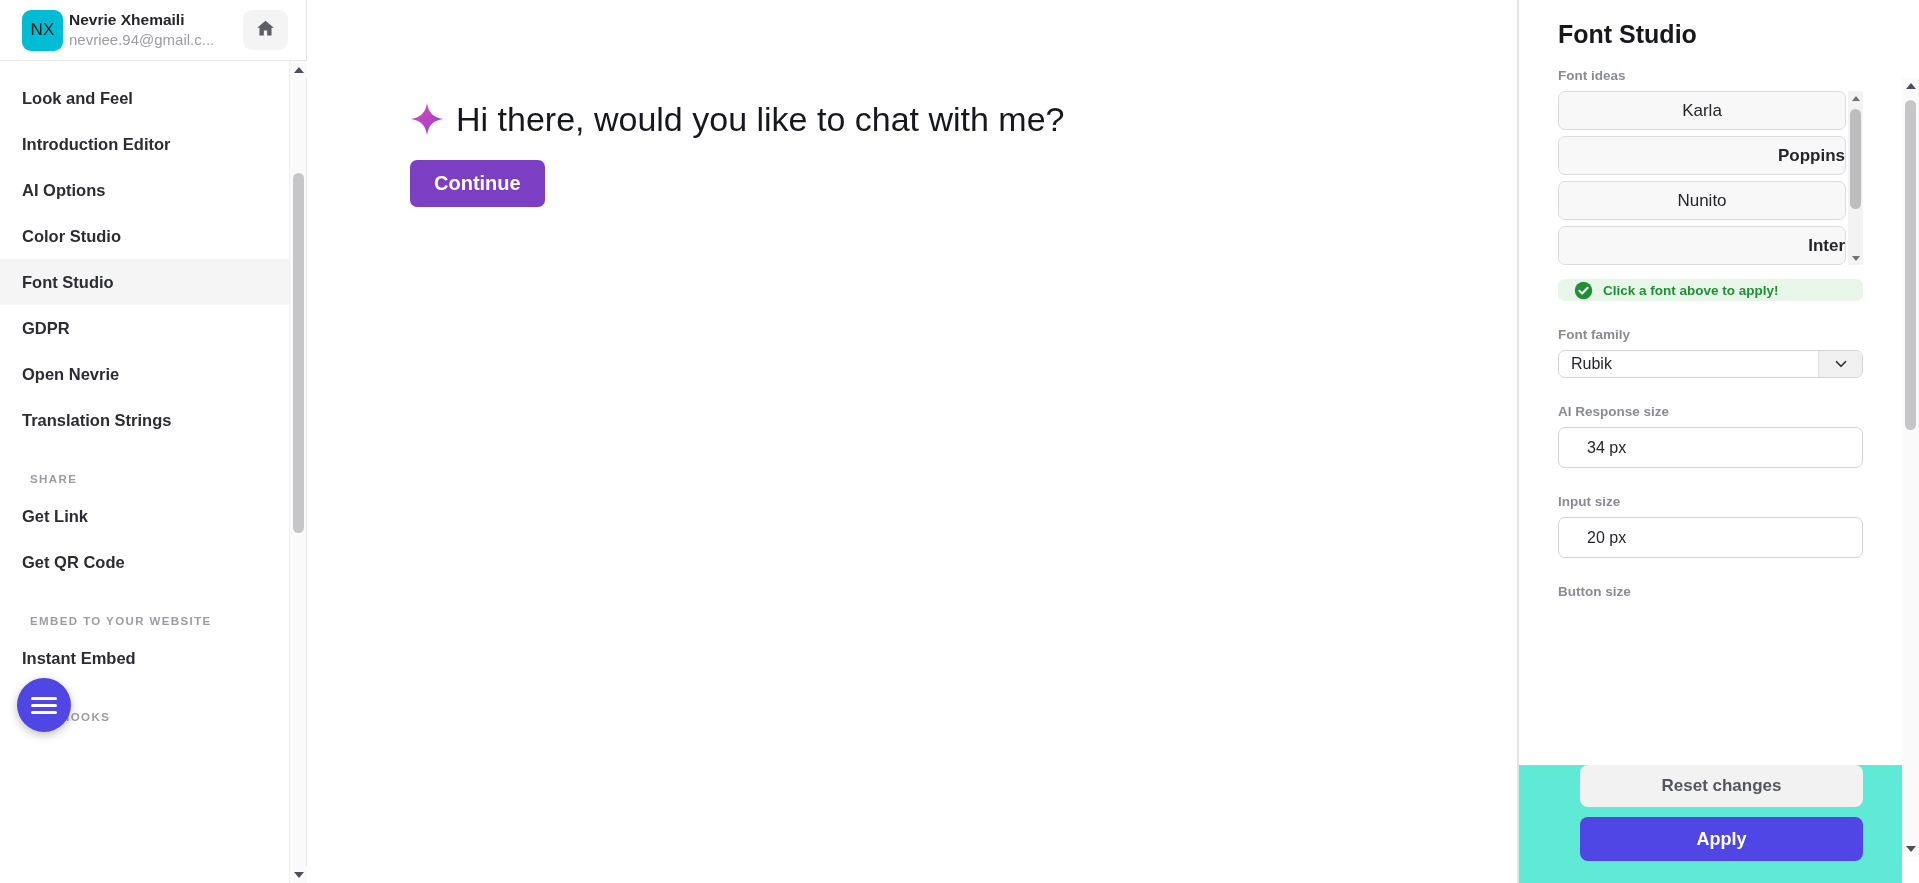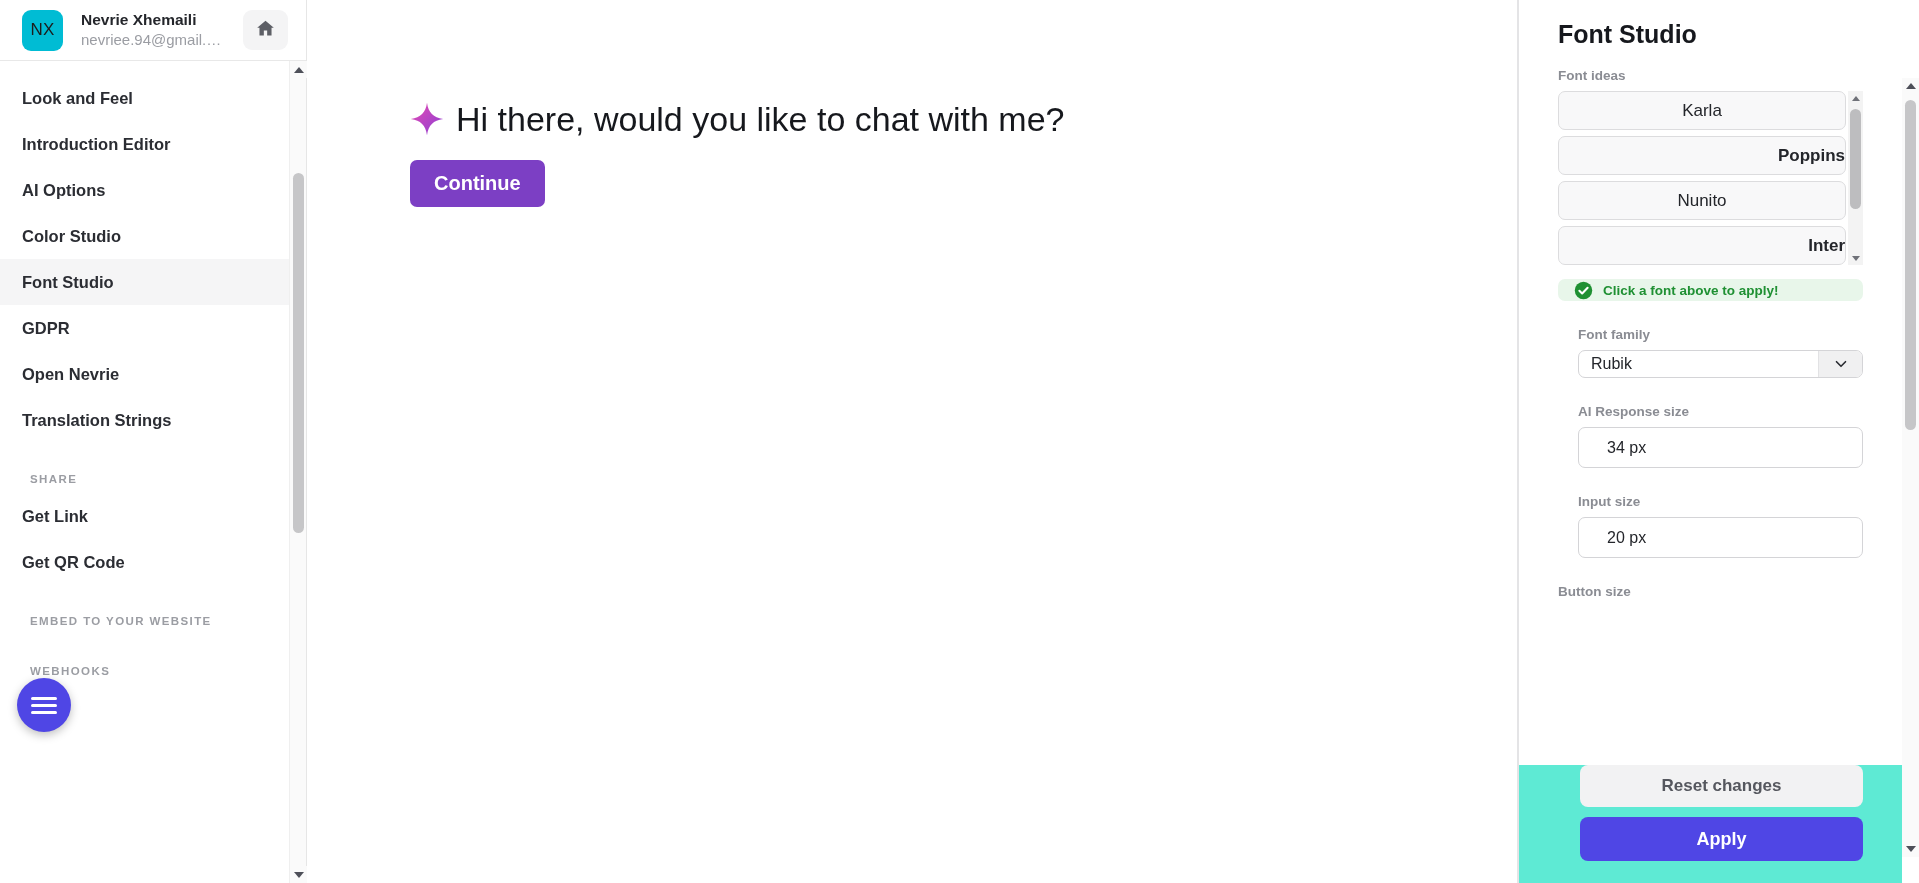--- a/index.html
+++ b/index.html
@@ -17,21 +17,21 @@
     background: #ffffff;
     border-right: 1px solid #e6e6e6;
     position: relative;
     flex: 0 0 307px;
   }
   .sb-header {
     height: 61px;
     display: flex; align-items: center;
     padding: 0 18px 0 22px;
     border-bottom: 1px solid #e8e8e8;
-    gap: 18px;
+    gap: 6px;
   }
   .avatar {
     width: 41px; height: 41px; border-radius: 9px;
     background: #00bcd4;
     color: #1c1c1c;
     display: flex; align-items: center; justify-content: center;
     font-size: 17px; font-weight: 400;
     flex: 0 0 41px;
     letter-spacing: .2px;
   }
@@ -186,21 +186,21 @@
 
   .alert-success {
     margin-top: 14px;
     background: #e8f6ea; border-radius: 7px;
     height: 22px; display: flex; align-items: center; gap: 10px;
     padding: 0 16px;
   }
   .check-circle { width: 19px; height: 19px; flex: 0 0 19px; }
   .alert-text { font-size: 13.5px; font-weight: bold; color: #1f9033; }
 
-  .block { margin-top: 26px; margin-left: 20px; }
+  .block { margin-top: 26px; }
   .select-box {
     position: relative;
     height: 28px; border: 1px solid #d4d4d7; border-radius: 7px;
     background: #fff; display: flex; align-items: center;
     cursor: pointer; overflow: hidden;
   }
   .select-value { font-size: 16px; color: #24262b; padding-left: 12px; flex: 1 1 auto; }
   .select-arrow {
     width: 44px; height: 100%; background: #f0f0f1;
     display: flex; align-items: center; justify-content: center;
@@ -304,20 +304,23 @@
 
         <div class="sb-group">SHARE</div>
         <div class="sb-item">
             <span>Get Link</span>
           </div>
         <div class="sb-item">
             <span>Get QR Code</span>
           </div>
 
         <div class="sb-group">EMBED TO YOUR WEBSITE</div>
+        <div class="sb-item">
+            <span>Instant Embed</span>
+          </div>
 
         <div class="sb-group">WEBHOOKS</div>
       </nav>
     </div>
 
     <div class="sb-scrollbar">
       <div class="sb-sb-up">
           <span class="arr arr-up"></span>
         </div>
       <div class="sb-thumb"></div>

